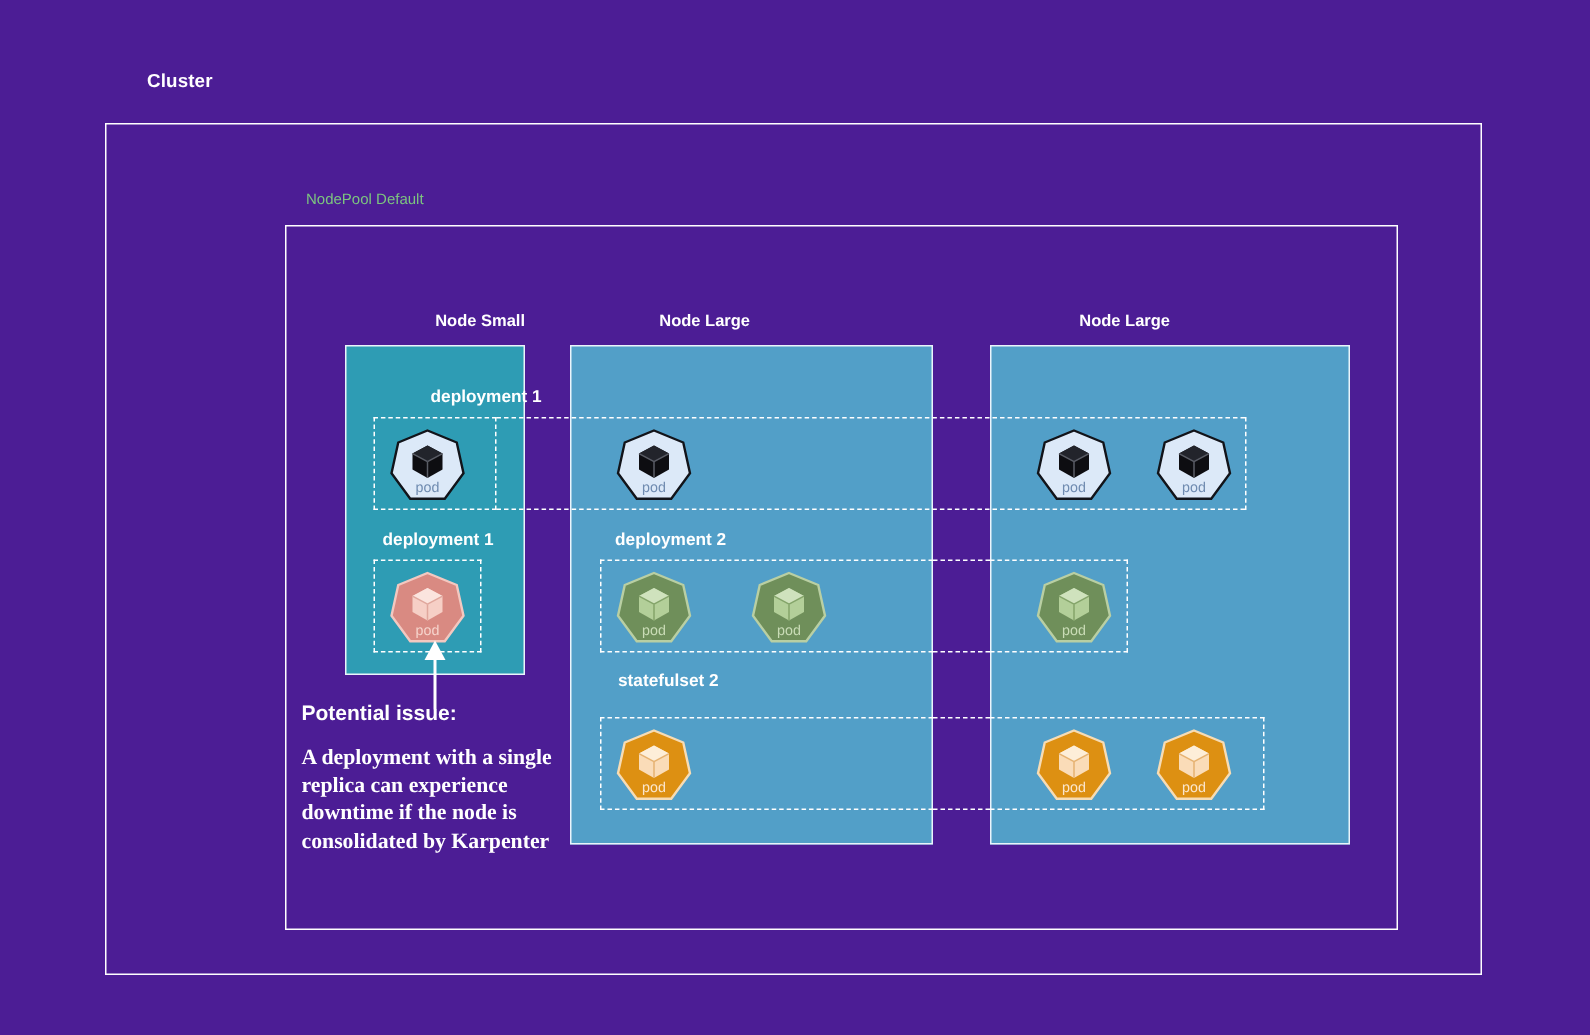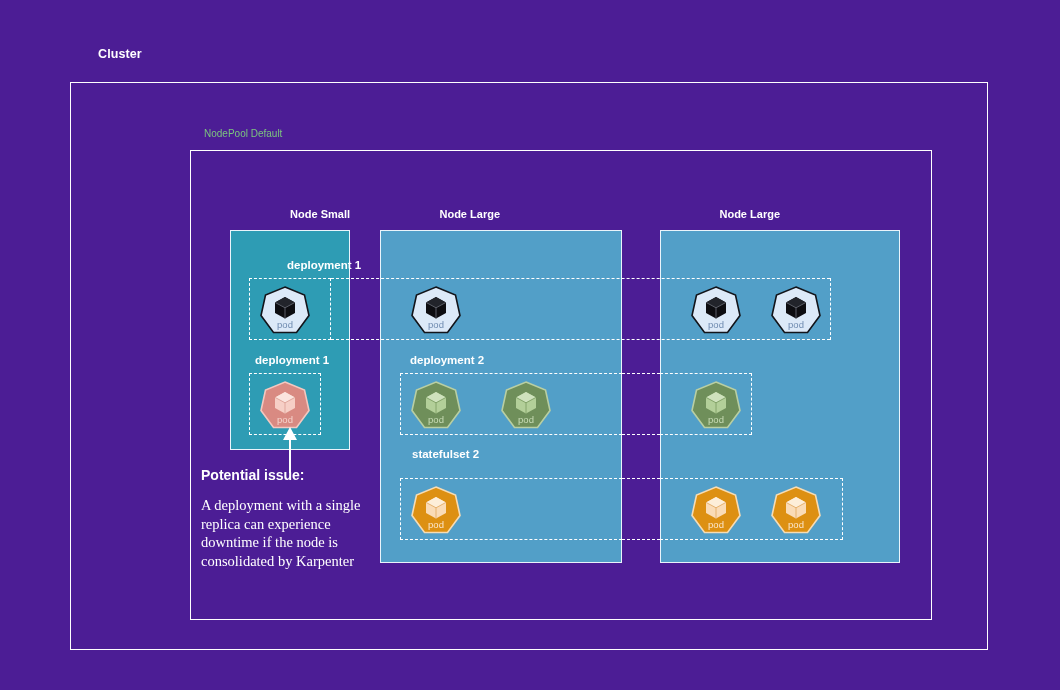--- a/index.html
+++ b/index.html
@@ -123,21 +123,21 @@
     font-family: "Liberation Sans", sans-serif;
     white-space: nowrap;
   }
   .annot-body {
     position: absolute;
     left: 201px;
     top: 496px;
     width: 178px;
     font-family: "Liberation Serif", serif;
     font-size: 14.5px;
-    font-weight: normal;
+    font-weight: bold;
     line-height: 18.5px;
     color: #ffffff;
   }
 </style>
 </head>
 <body>
 
 <div class="canvas">
 
   <div class="cluster-label">Cluster</div>

